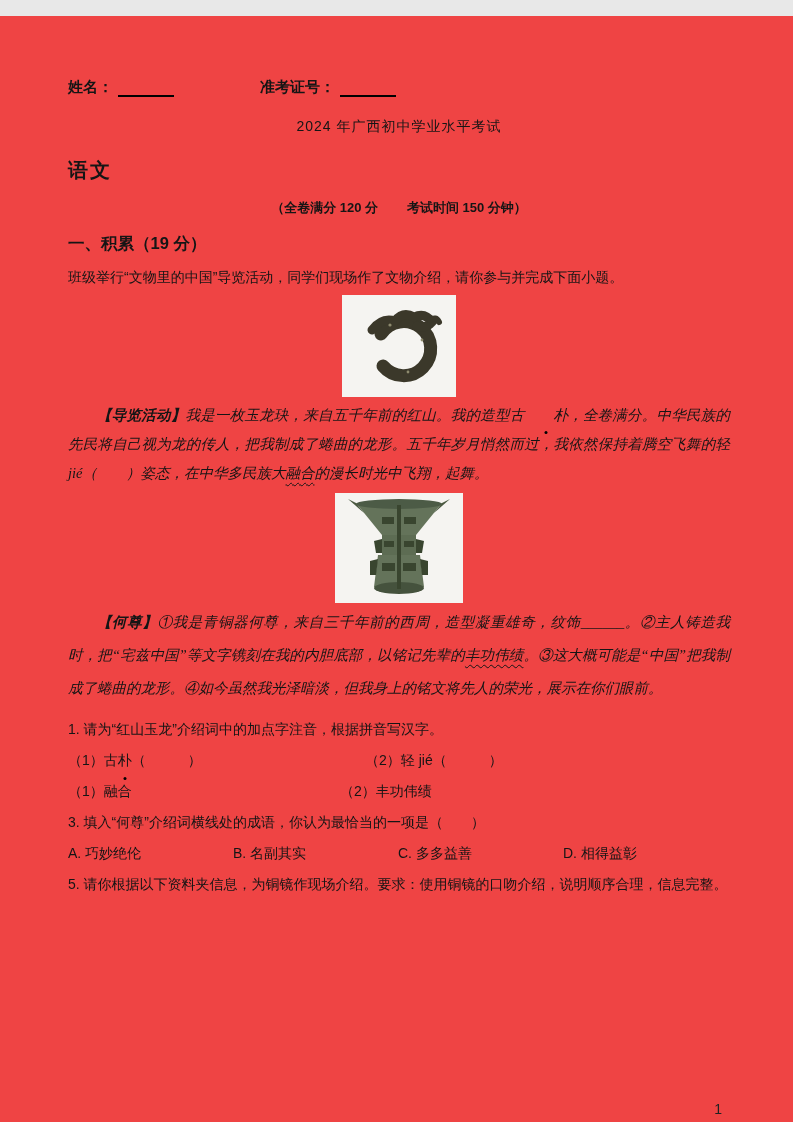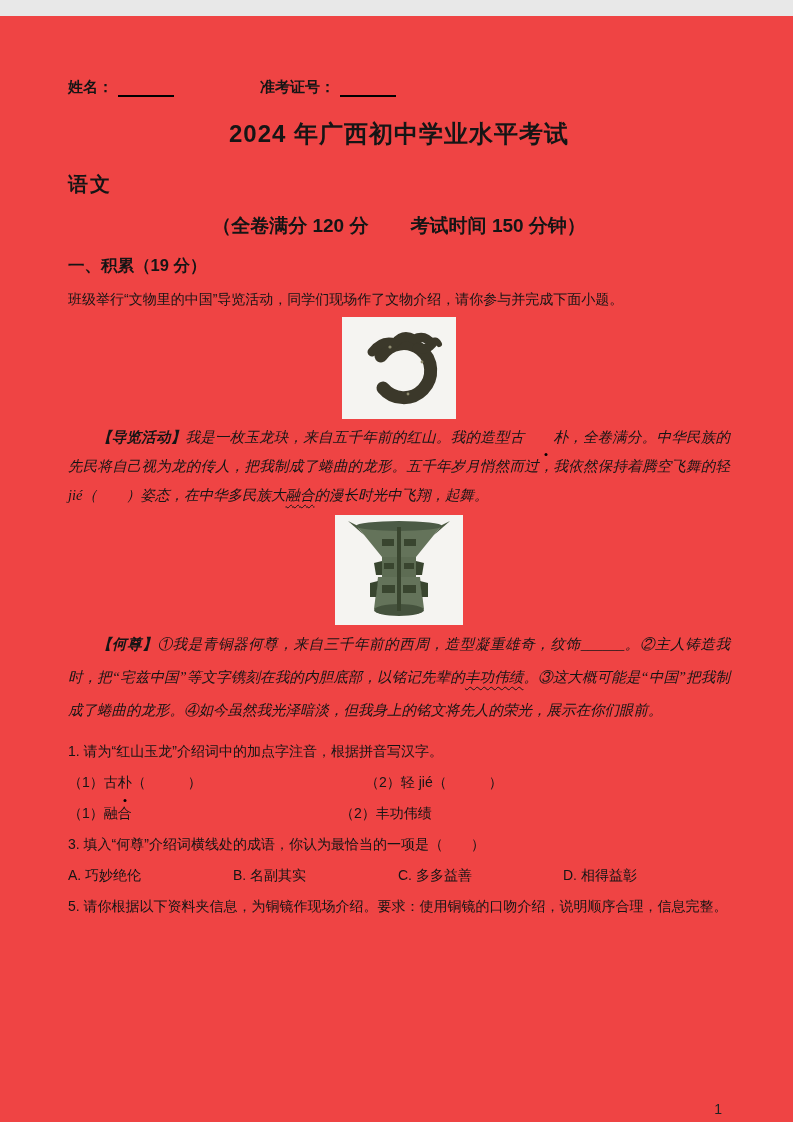--- a/index.html
+++ b/index.html
@@ -13,23 +13,23 @@
     margin:16px auto;
   }
   .content{position:absolute;left:68px;top:62px;width:662px;}
 
   
   .hdr{display:flex;align-items:flex-end;font-weight:bold;font-size:15px;}
   .hdr .grp{display:flex;align-items:flex-end;}
   .hdr .grp2{margin-left:86px;}
   .blankline{display:inline-block;width:56px;height:15px;border-bottom:2px solid #000;margin-left:5px;}
 
-  .exam-title{margin-top:21px;text-align:center;font-size:24px;font-weight:bold;letter-spacing:1px;}
+  .exam-title{margin-top:21px;text-align:center;font-size:14px;font-weight:normal;letter-spacing:1px;}
   .subject-title{margin-top:21px;text-align:left;font-size:20px;font-weight:bold;letter-spacing:2px;}
-  .exam-info{margin-top:15px;text-align:center;font-size:19px;font-weight:bold;white-space:pre;}
+  .exam-info{margin-top:15px;text-align:center;font-size:13px;font-weight:bold;white-space:pre;}
 
   .sec-heading{margin-top:16px;font-size:16.5px;font-weight:bold;}
   .sec-intro{margin-top:12px;font-size:14px;line-height:20px;}
 
   .figure{background:#f5f4f1;margin:8px auto 4px auto;display:flex;align-items:center;justify-content:center;}
   .fig1{width:114px;height:102px;}
   .fig2{width:128px;height:110px;margin-top:5px;margin-bottom:3px;}
 
   .kai{
     font-family:"Liberation Serif",serif;

